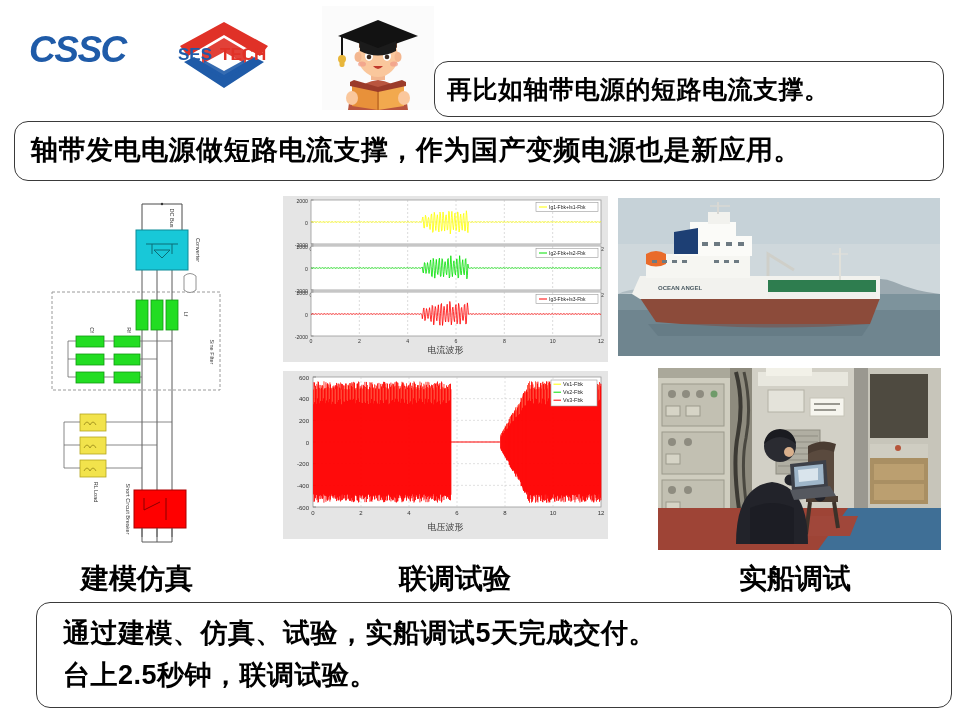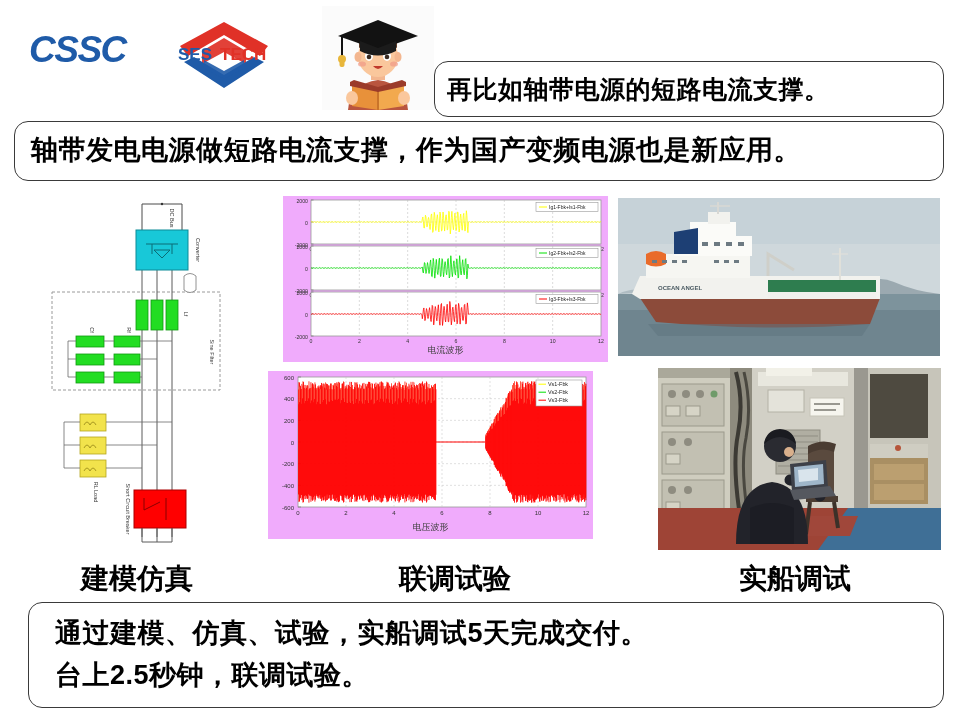--- a/index.html
+++ b/index.html
@@ -23,40 +23,40 @@
            background:#ffffff;box-sizing:border-box;display:flex;
            align-items:center;}
   .callout .txt{font-weight:bold;color:#000;white-space:pre-line;line-height:1.38;}
 
   #header-callout{left:434px;top:36px;width:510px;height:56px;padding:0 12px;margin-top:25px;}
   #header-callout .txt{font-size:25px;letter-spacing:.5px;}
 
   #subtitle-callout{left:14px;top:121px;width:930px;height:60px;padding:4px 16px;}
   #subtitle-callout .txt{font-size:27px;letter-spacing:.5px;}
 
-  #footer-callout{left:28px;top:602px;width:916px;height:106px;padding:10px 26px;
+  #footer-callout{left:36px;top:602px;width:916px;height:106px;padding:10px 26px;
                   align-items:center;}
   #footer-callout .txt{font-size:27px;line-height:1.55;letter-spacing:.5px;}
 
   
   .caption{position:absolute;font-size:28px;font-weight:bold;color:#000;
            text-align:center;}
   #cap-1{left:22px;top:560px;width:230px;}
   #cap-2{left:340px;top:560px;width:230px;}
   #cap-3{left:680px;top:560px;width:230px;}
 
   
   #circuit{position:absolute;left:24px;top:192px;width:252px;height:356px;
            background:#ffffff;}
   #circuit svg{display:block;}
 
   
-  .mchart{position:absolute;background:#f0abfc;}
+  .mchart{position:absolute;background:#e5e5e5;}
   #chart-current{left:283px;top:196px;width:325px;height:166px;}
-  #chart-voltage{left:268px;top:371px;width:325px;height:168px;}
+  #chart-voltage{left:283px;top:371px;width:325px;height:168px;}
   .mcap{position:absolute;width:100%;text-align:center;font-size:9px;color:#404040;}
 
   
   #photo-ship{position:absolute;left:618px;top:198px;width:322px;height:158px;
               overflow:hidden;border:0;}
   #photo-commission{position:absolute;left:658px;top:368px;width:283px;height:182px;
               overflow:hidden;}
   .ph{position:absolute;left:0;top:0;width:100%;height:100%;}
 </style>
 </head>

